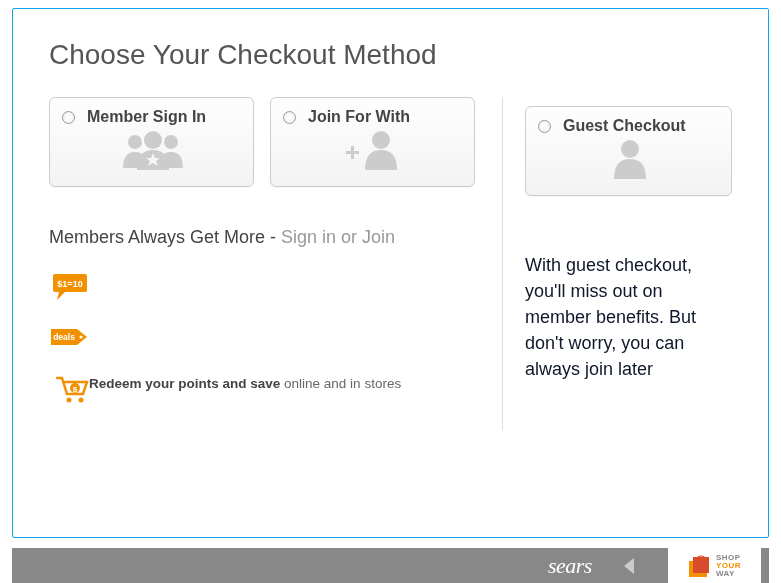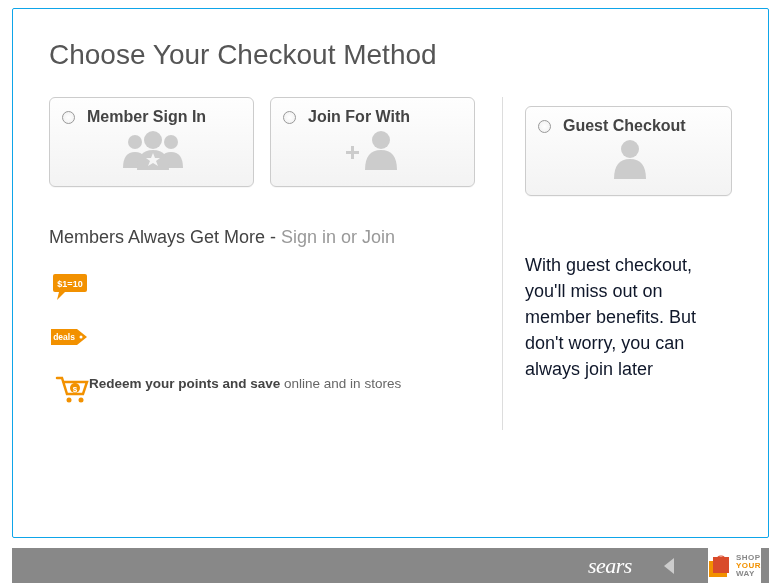--- a/index.html
+++ b/index.html
@@ -134,21 +134,21 @@
       border-top: 8px solid transparent;
       border-bottom: 8px solid transparent;
       border-right: 10px solid #ccc;
       margin-right: 10px;
     }
     .syw {
       display: flex;
       align-items: center;
       background: #fff;
       height: 36px;
-      padding: 0 0;
+      padding: 0 20px;
     }
     .bag {
       width: 22px; height: 24px; margin-right: 6px;
     }
     .syw-text {
       font-size: 8px;
       line-height: 1;
       font-weight: 700;
       letter-spacing: 0.5px;
     }

